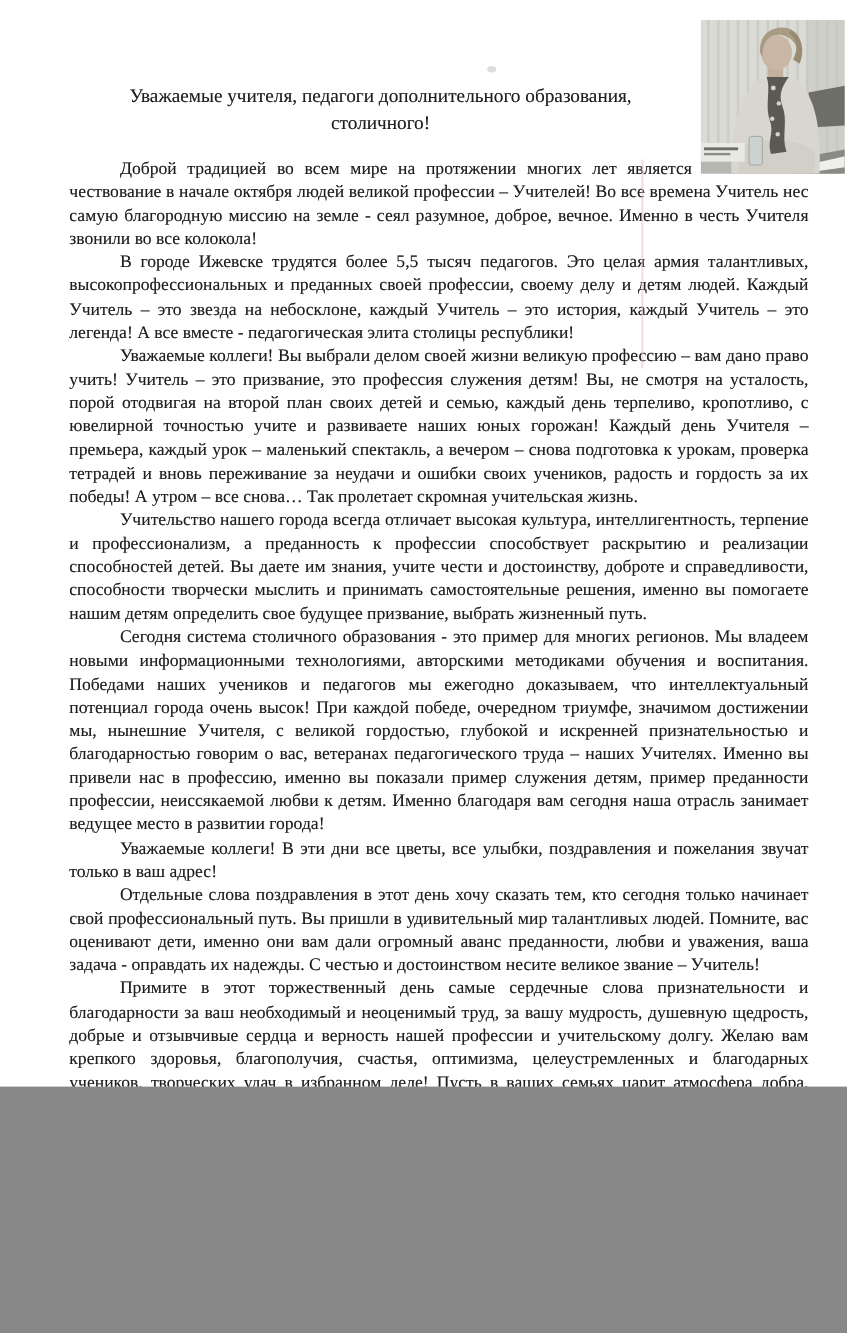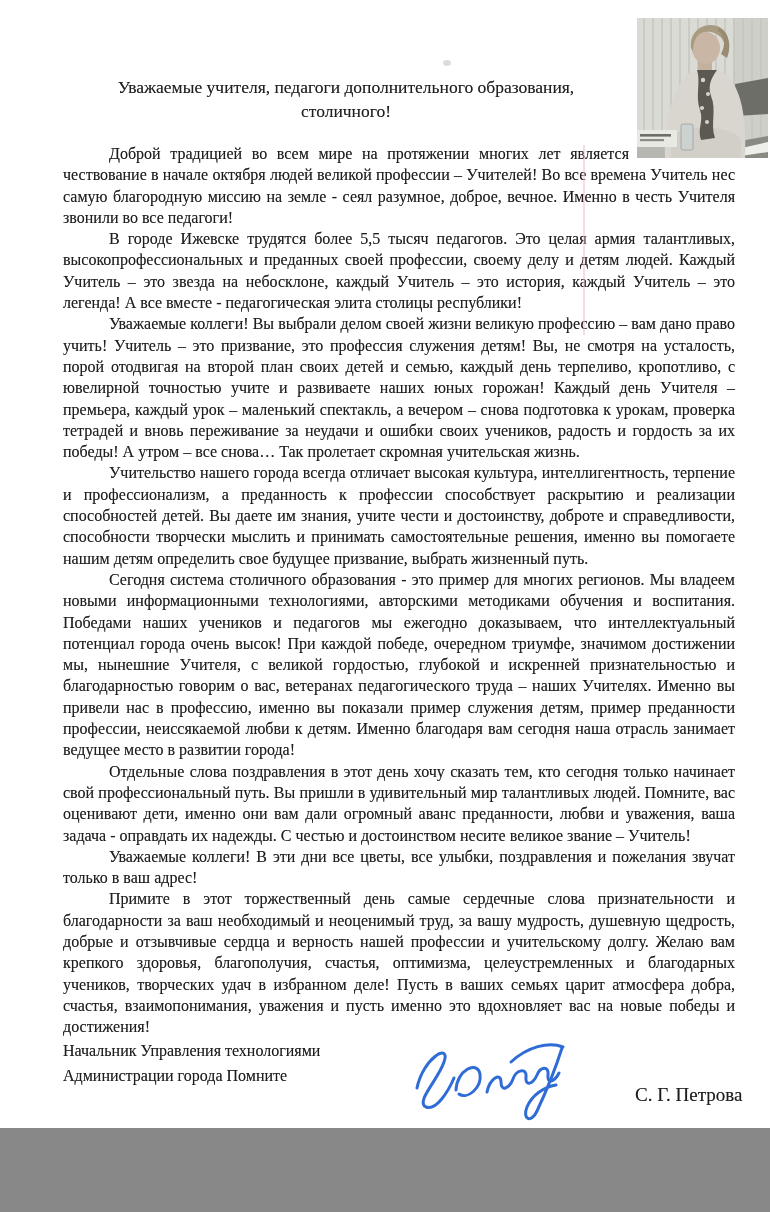--- a/index.html
+++ b/index.html
@@ -1,18 +1,18 @@
 <!DOCTYPE html>
 <html lang="ru"><head>
 <meta charset="utf-8">
 <style>
   html,body{margin:0;padding:0;background:#888;}
   .page{
     position:relative;
-    width:770px;height:1128px;
+    width:770px;height:988px;
     margin:0 auto;
     background:#ffffff;
     box-sizing:border-box;
     padding:75px 35px 0 63px;
     overflow:hidden;
     font-family:"Liberation Serif","DejaVu Serif",serif;
     color:#1f1f1f;
     text-shadow:0 0 0.4px rgba(0,0,0,.45);
   }
   .photo{
@@ -109,27 +109,27 @@
       <rect x="3" y="116" width="31" height="2.6" fill="#6e6e68"></rect>
       <rect x="3" y="121" width="24" height="2.2" fill="#8d8d87"></rect>
     </svg>
   </div>
 
   <h1 class="title">
     <span>Уважаемые учителя, педагоги дополнительного образования,</span><br>
     <span>столичного!</span>
   </h1>
 
-  <p class="para">Доброй традицией во всем мире на протяжении многих лет является чествование в начале октября людей великой профессии – Учителей! Во все времена Учитель нес самую благородную миссию на земле - сеял разумное, доброе, вечное. Именно в честь Учителя звонили во все педагоги!</p>
+  <p class="para">Доброй традицией во всем мире на протяжении многих лет является чествование в начале октября людей великой профессии – Учителей! Во все времена Учитель нес самую благородную миссию на земле - сеял разумное, доброе, вечное. Именно в честь Учителя звонили во все колокола!</p>
   <p class="para">В городе Ижевске трудятся более 5,5 тысяч педагогов. Это целая армия талантливых, высокопрофессиональных и преданных своей профессии, своему делу и детям людей. Каждый Учитель – это звезда на небосклоне, каждый Учитель – это история, каждый Учитель – это легенда! А все вместе - педагогическая элита столицы республики!</p>
   <p class="para">Уважаемые коллеги! Вы выбрали делом своей жизни великую профессию – вам дано право учить! Учитель – это призвание, это профессия служения детям! Вы, не смотря на усталость, порой отодвигая на второй план своих детей и семью, каждый день терпеливо, кропотливо, с ювелирной точностью учите и развиваете наших юных горожан! Каждый день Учителя – премьера, каждый урок – маленький спектакль, а вечером – снова подготовка к урокам, проверка тетрадей и вновь переживание за неудачи и ошибки своих учеников, радость и гордость за их победы! А утром – все снова… Так пролетает скромная учительская жизнь.</p>
   <p class="para">Учительство нашего города всегда отличает высокая культура, интеллигентность, терпение и профессионализм, а преданность к профессии способствует раскрытию и реализации способностей детей. Вы даете им знания, учите чести и достоинству, доброте и справедливости, способности творчески мыслить и принимать самостоятельные решения, именно вы помогаете нашим детям определить свое будущее призвание, выбрать жизненный путь.</p>
   <p class="para">Сегодня система столичного образования - это пример для многих регионов. Мы владеем новыми информационными технологиями, авторскими методиками обучения и воспитания. Победами наших учеников и педагогов мы ежегодно доказываем, что интеллектуальный потенциал города очень высок! При каждой победе, очередном триумфе, значимом достижении мы, нынешние Учителя, с великой гордостью, глубокой и искренней признательностью и благодарностью говорим о вас, ветеранах педагогического труда – наших Учителях. Именно вы привели нас в профессию, именно вы показали пример служения детям, пример преданности профессии, неиссякаемой любви к детям. Именно благодаря вам сегодня наша отрасль занимает ведущее место в развитии города!</p>
+  <p class="para">Уважаемые коллеги! В эти дни все цветы, все улыбки, поздравления и пожелания звучат только в ваш адрес!</p>
   <p class="para">Отдельные слова поздравления в этот день хочу сказать тем, кто сегодня только начинает свой профессиональный путь. Вы пришли в удивительный мир талантливых людей. Помните, вас оценивают дети, именно они вам дали огромный аванс преданности, любви и уважения, ваша задача - оправдать их надежды. С честью и достоинством несите великое звание – Учитель!</p>
-  <p class="para">Уважаемые коллеги! В эти дни все цветы, все улыбки, поздравления и пожелания звучат только в ваш адрес!</p>
   <p class="para">Примите в этот торжественный день самые сердечные слова признательности и благодарности за ваш необходимый и неоценимый труд, за вашу мудрость, душевную щедрость, добрые и отзывчивые сердца и верность нашей профессии и учительскому долгу. Желаю вам крепкого здоровья, благополучия, счастья, оптимизма, целеустремленных и благодарных учеников, творческих удач в избранном деле! Пусть в ваших семьях царит атмосфера добра, счастья, взаимопонимания, уважения и пусть именно это вдохновляет вас на новые победы и достижения!</p>
 
   <div class="closing">
     <div>Начальник Управления технологиями</div>
     <div>Администрации города Помните</div>
 
     <div class="signature-wrap">
       <svg viewBox="0 0 200 90" width="200" height="90" xmlns="http://www.w3.org/2000/svg">
         <g fill="none" stroke="#2f6cd6" stroke-width="3" stroke-linecap="round" stroke-linejoin="round">
           <path d="M24,56 C30,26 58,10 51,30 C45,48 22,70 33,75 C43,79 55,60 61,46"></path>

